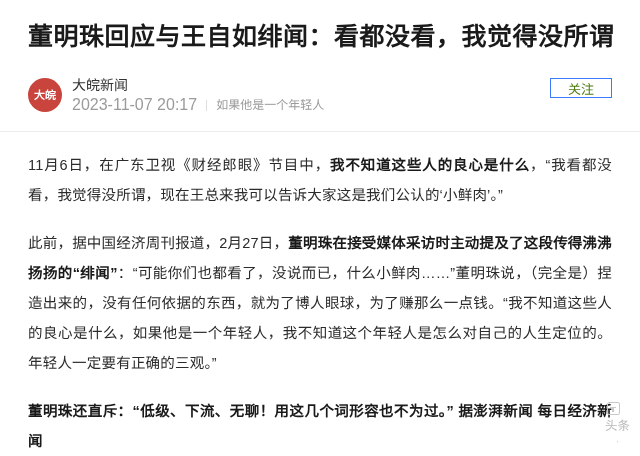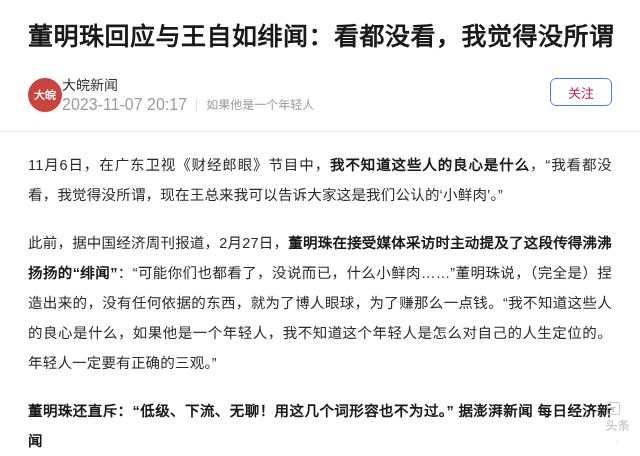--- a/index.html
+++ b/index.html
@@ -48,20 +48,21 @@
     display: flex;
     align-items: center;
     justify-content: center;
     flex: none;
     font-weight: bold;
     letter-spacing: 0px;
     box-sizing: border-box;
     padding: 3px;
   }
   .meta-text {
+    margin-left: 10px;
     display: flex;
     flex-direction: column;
     justify-content: center;
   }
   .source-name {
     font-size: 14px;
     color: #333333;
     line-height: 18px;
   }
   .meta-sub {
@@ -83,24 +84,24 @@
   .verified {
     font-size: 12px;
     color: #9b9b9b;
     line-height: 16px;
   }
   .follow-btn {
     position: absolute;
     right: 28px;
     top: 24px;
     width: 62px;
-    height: 28px;
+    height: 20px;
     border: 1px solid #3b7cff;
-    border-radius: 6px;
-    color: #be185d;
+    border-radius: 0;
+    color: #4d7c0f;
     font-size: 13px;
     background: #ffffff;
     display: flex;
     align-items: center;
     justify-content: center;
     cursor: pointer;
     box-sizing: border-box;
   }
   .hr {
     height: 1px;

